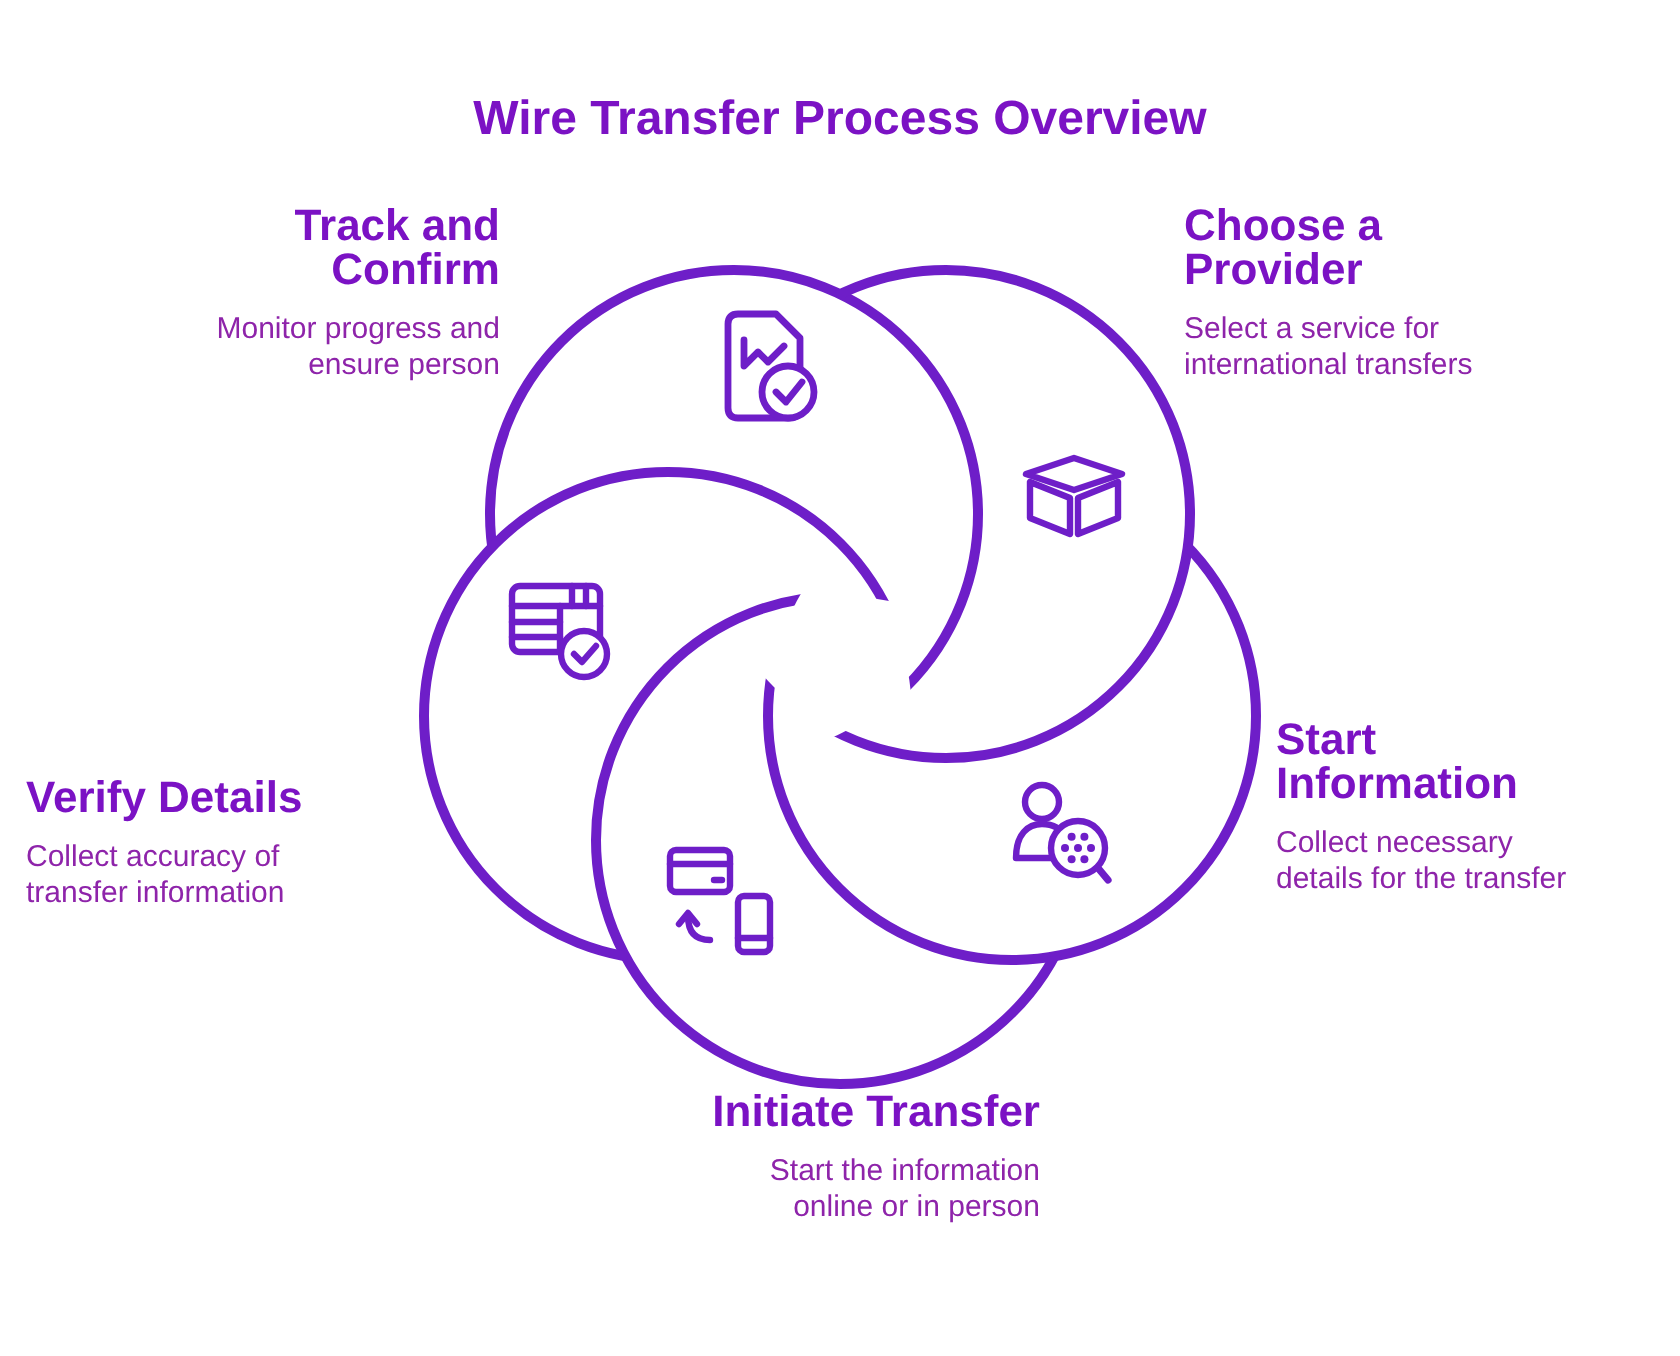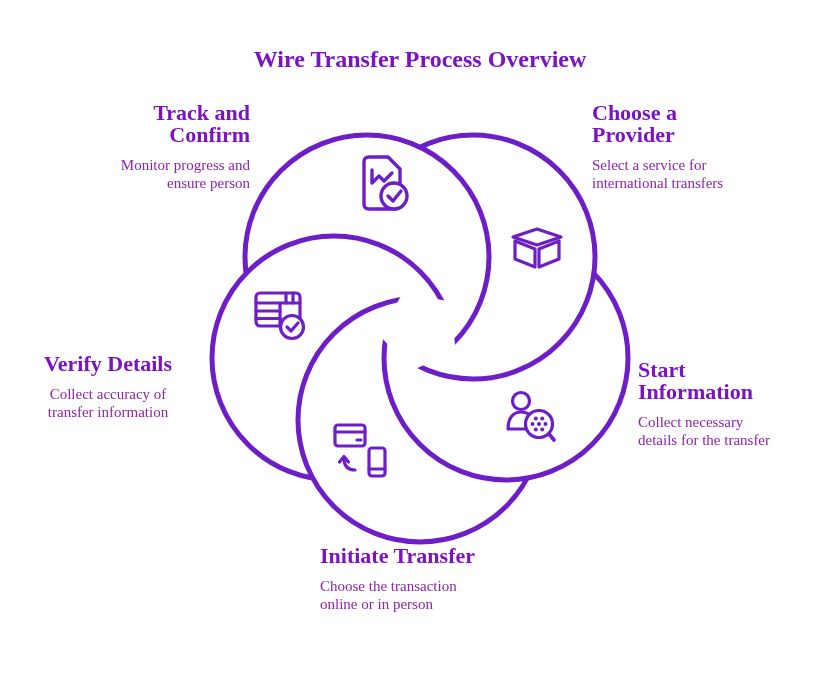--- a/index.html
+++ b/index.html
@@ -8,21 +8,21 @@
     --body:#8e24aa;
     --bg:#ffffff;
   }
   *{margin:0;padding:0;box-sizing:border-box;}
   html,body{background:#f3f3f3;}
   .canvas{
     position:relative;
     width:840px;height:678px;
     background:var(--bg);
     overflow:hidden;
-    font-family:Liberation Serif, serif;
+    font-family:Liberation Sans, sans-serif;
   }
   .page-title{
     position:absolute;left:0;top:46px;width:840px;
     text-align:center;
     font-size:24px;font-weight:700;
     color:var(--heading);
     letter-spacing:0px;
   }
   .rosette{position:absolute;left:0;top:0;}
   .icon{position:absolute;}
@@ -33,22 +33,22 @@
     color:var(--heading);margin-bottom:10px;
   }
   .label p{
     font-size:15px;line-height:18px;font-weight:400;
     color:var(--body);
   }
   .label span{display:block;}
   .lab-track   {right:590px;top:102px;width:220px;text-align:right;}
   .lab-choose  {left:592px;top:102px;width:220px;text-align:left;}
   .lab-gather  {left:638px;top:359px;width:190px;text-align:left;}
-  .lab-initiate{left:320px;top:545px;width:200px;text-align:left;}
-  .lab-verify  {right:637px;top:353px;width:190px;text-align:center;}
+  .lab-initiate{left:320px;top:545px;width:200px;text-align:right;}
+  .lab-verify  {right:637px;top:388px;width:190px;text-align:left;}
 </style>
 </head>
 <body>
 
 <div class="canvas">
 
   <h1 class="page-title">Wire Transfer Process Overview</h1>
 
   <svg class="rosette" width="840" height="678" viewBox="0 0 840 678">
     <defs>
@@ -174,21 +174,21 @@
       <span>Collect necessary</span>
       <span>details for the transfer</span>
     </p>
   </div>
 
   <div class="label lab-initiate">
     <h2>
       <span>Initiate Transfer</span>
     </h2>
     <p>
-      <span>Choose the transaction</span>
+      <span>Start the information</span>
       <span>online or in person</span>
     </p>
   </div>
 
   <div class="label lab-verify">
     <h2>
       <span>Verify Details</span>
     </h2>
     <p>
       <span>Collect accuracy of</span>

